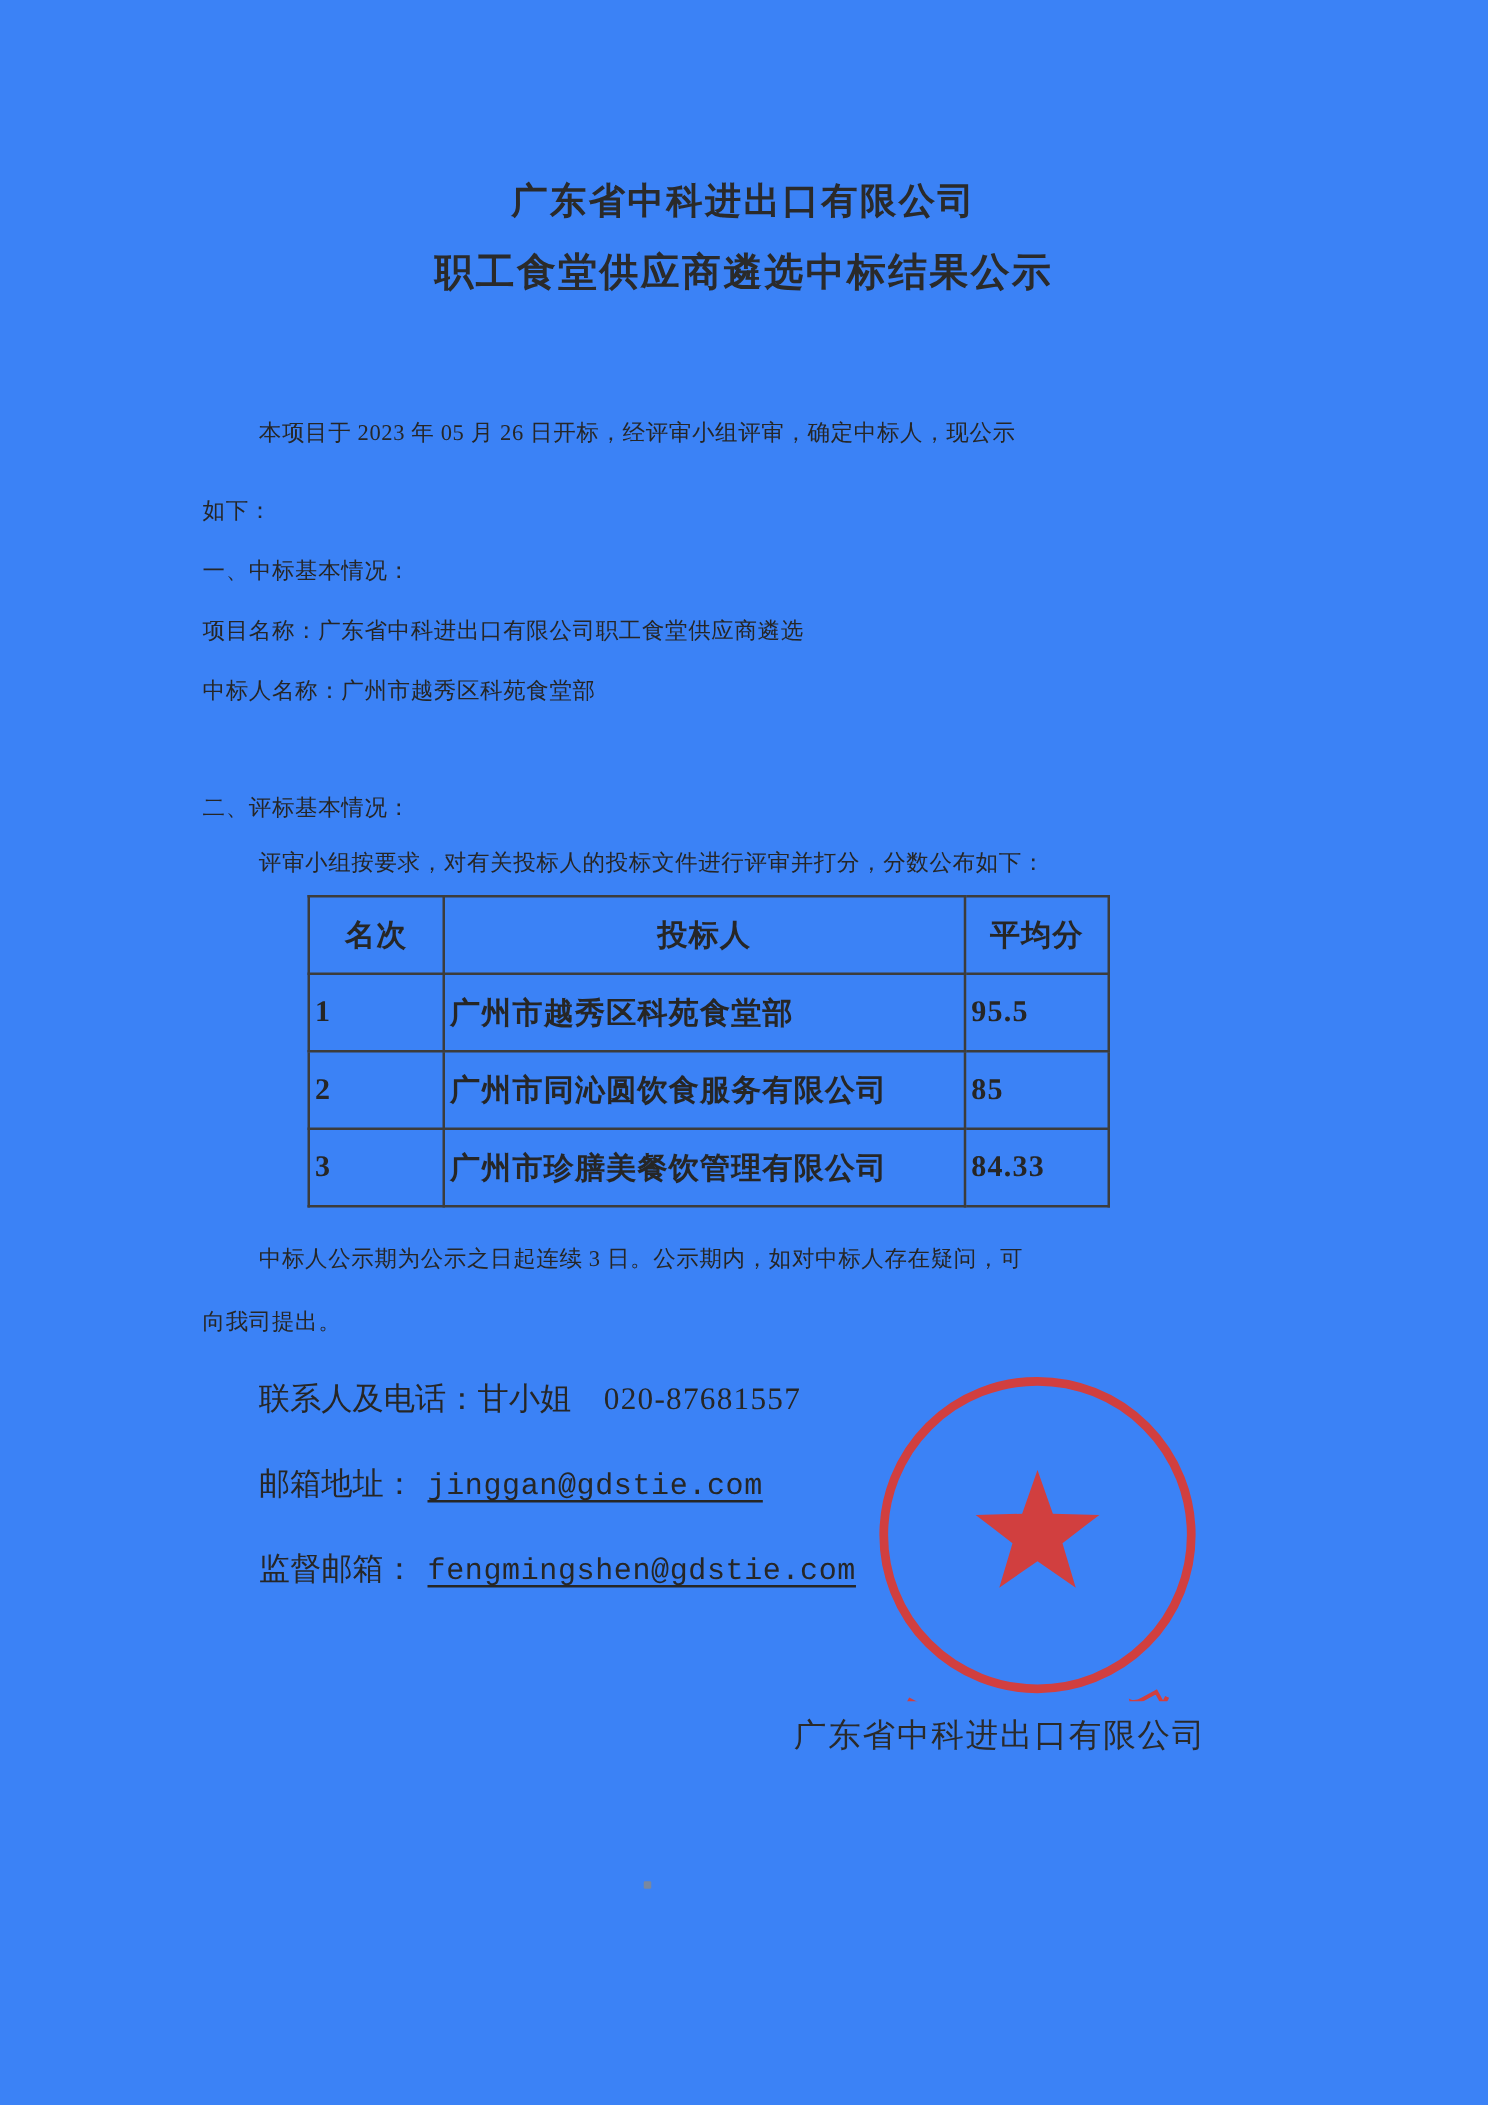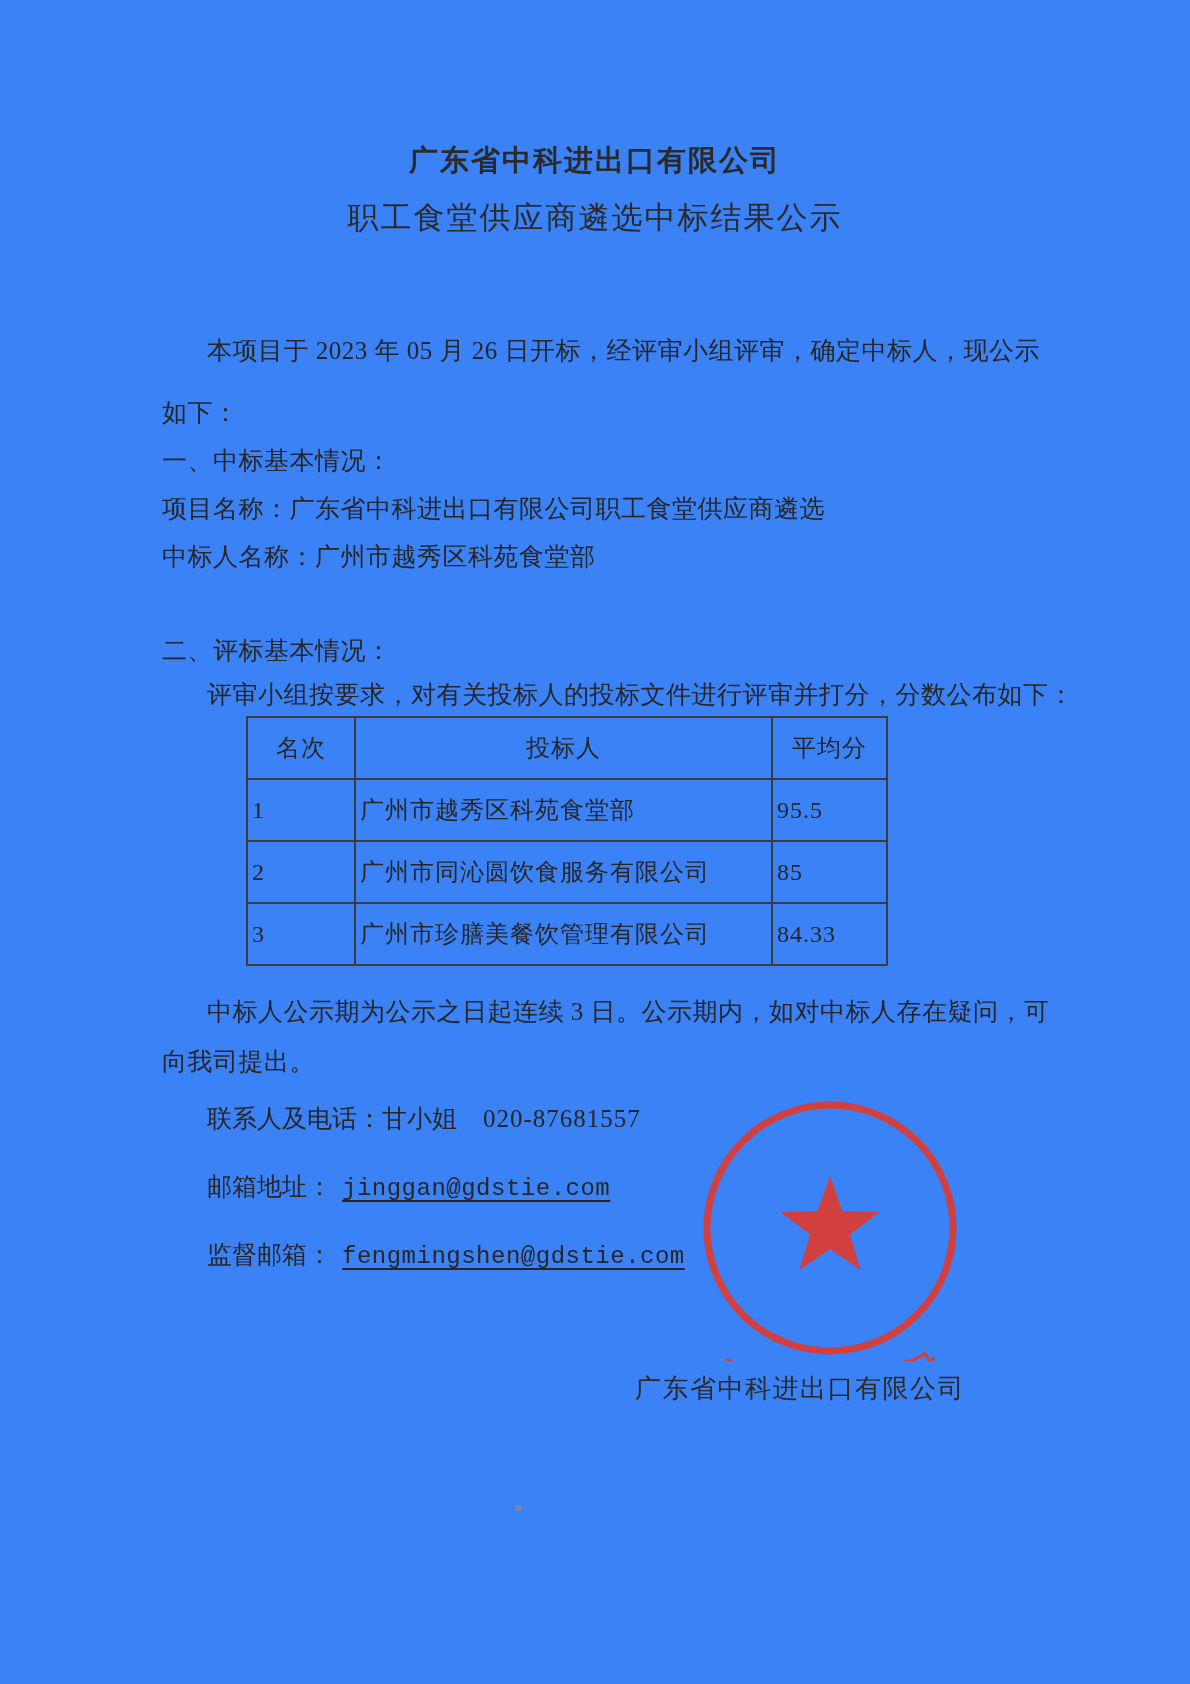--- a/index.html
+++ b/index.html
@@ -14,34 +14,34 @@
   .page{position:absolute;inset:0;background:#3b82f6;}
   .abs{position:absolute;white-space:nowrap;}
   .title1{
     top:141px;left:0;width:1190px;text-align:center;
     font-family:"Liberation Sans","DejaVu Sans",sans-serif;
     font-weight:700;font-size:29px;letter-spacing:2px;color:#2a2a2a;
   }
   .title2{
     top:197px;left:0;width:1190px;text-align:center;
     font-family:"Liberation Sans","DejaVu Sans",sans-serif;
-    font-weight:400;font-size:31px;letter-spacing:2px;color:#2a2a2a;
+    font-weight:700;font-size:31px;letter-spacing:2px;color:#2a2a2a;
   }
-  .bodyline{font-size:25px;color:#262626;letter-spacing:0.5px;}
+  .bodyline{font-size:18px;color:#262626;letter-spacing:0.5px;}
   .ind{left:207px;}
   .marg{left:162px;}
   .doc-table{
     position:absolute;top:716px;left:246px;
     border-collapse:collapse;table-layout:fixed;
     font-size:24px;color:#262626;
   }
   .doc-table td,.doc-table th{
     border:2px solid #3c3c3c;
     vertical-align:middle;
-    font-weight:400;height:60px;padding:0 4px;
+    font-weight:700;height:60px;padding:0 4px;
     letter-spacing:1px;
   }
   .col-rank{width:98px;}
   .col-bidder{width:407px;}
   .col-score{width:105px;border-radius:16px;}
   .contact-line{font-size:25px;color:#262626;}
   .phone{margin-left:26px;letter-spacing:1px;}
   .email{
     font-family:Liberation Mono, monospace;
     font-size:24px;text-decoration:underline;text-underline-offset:5px;

